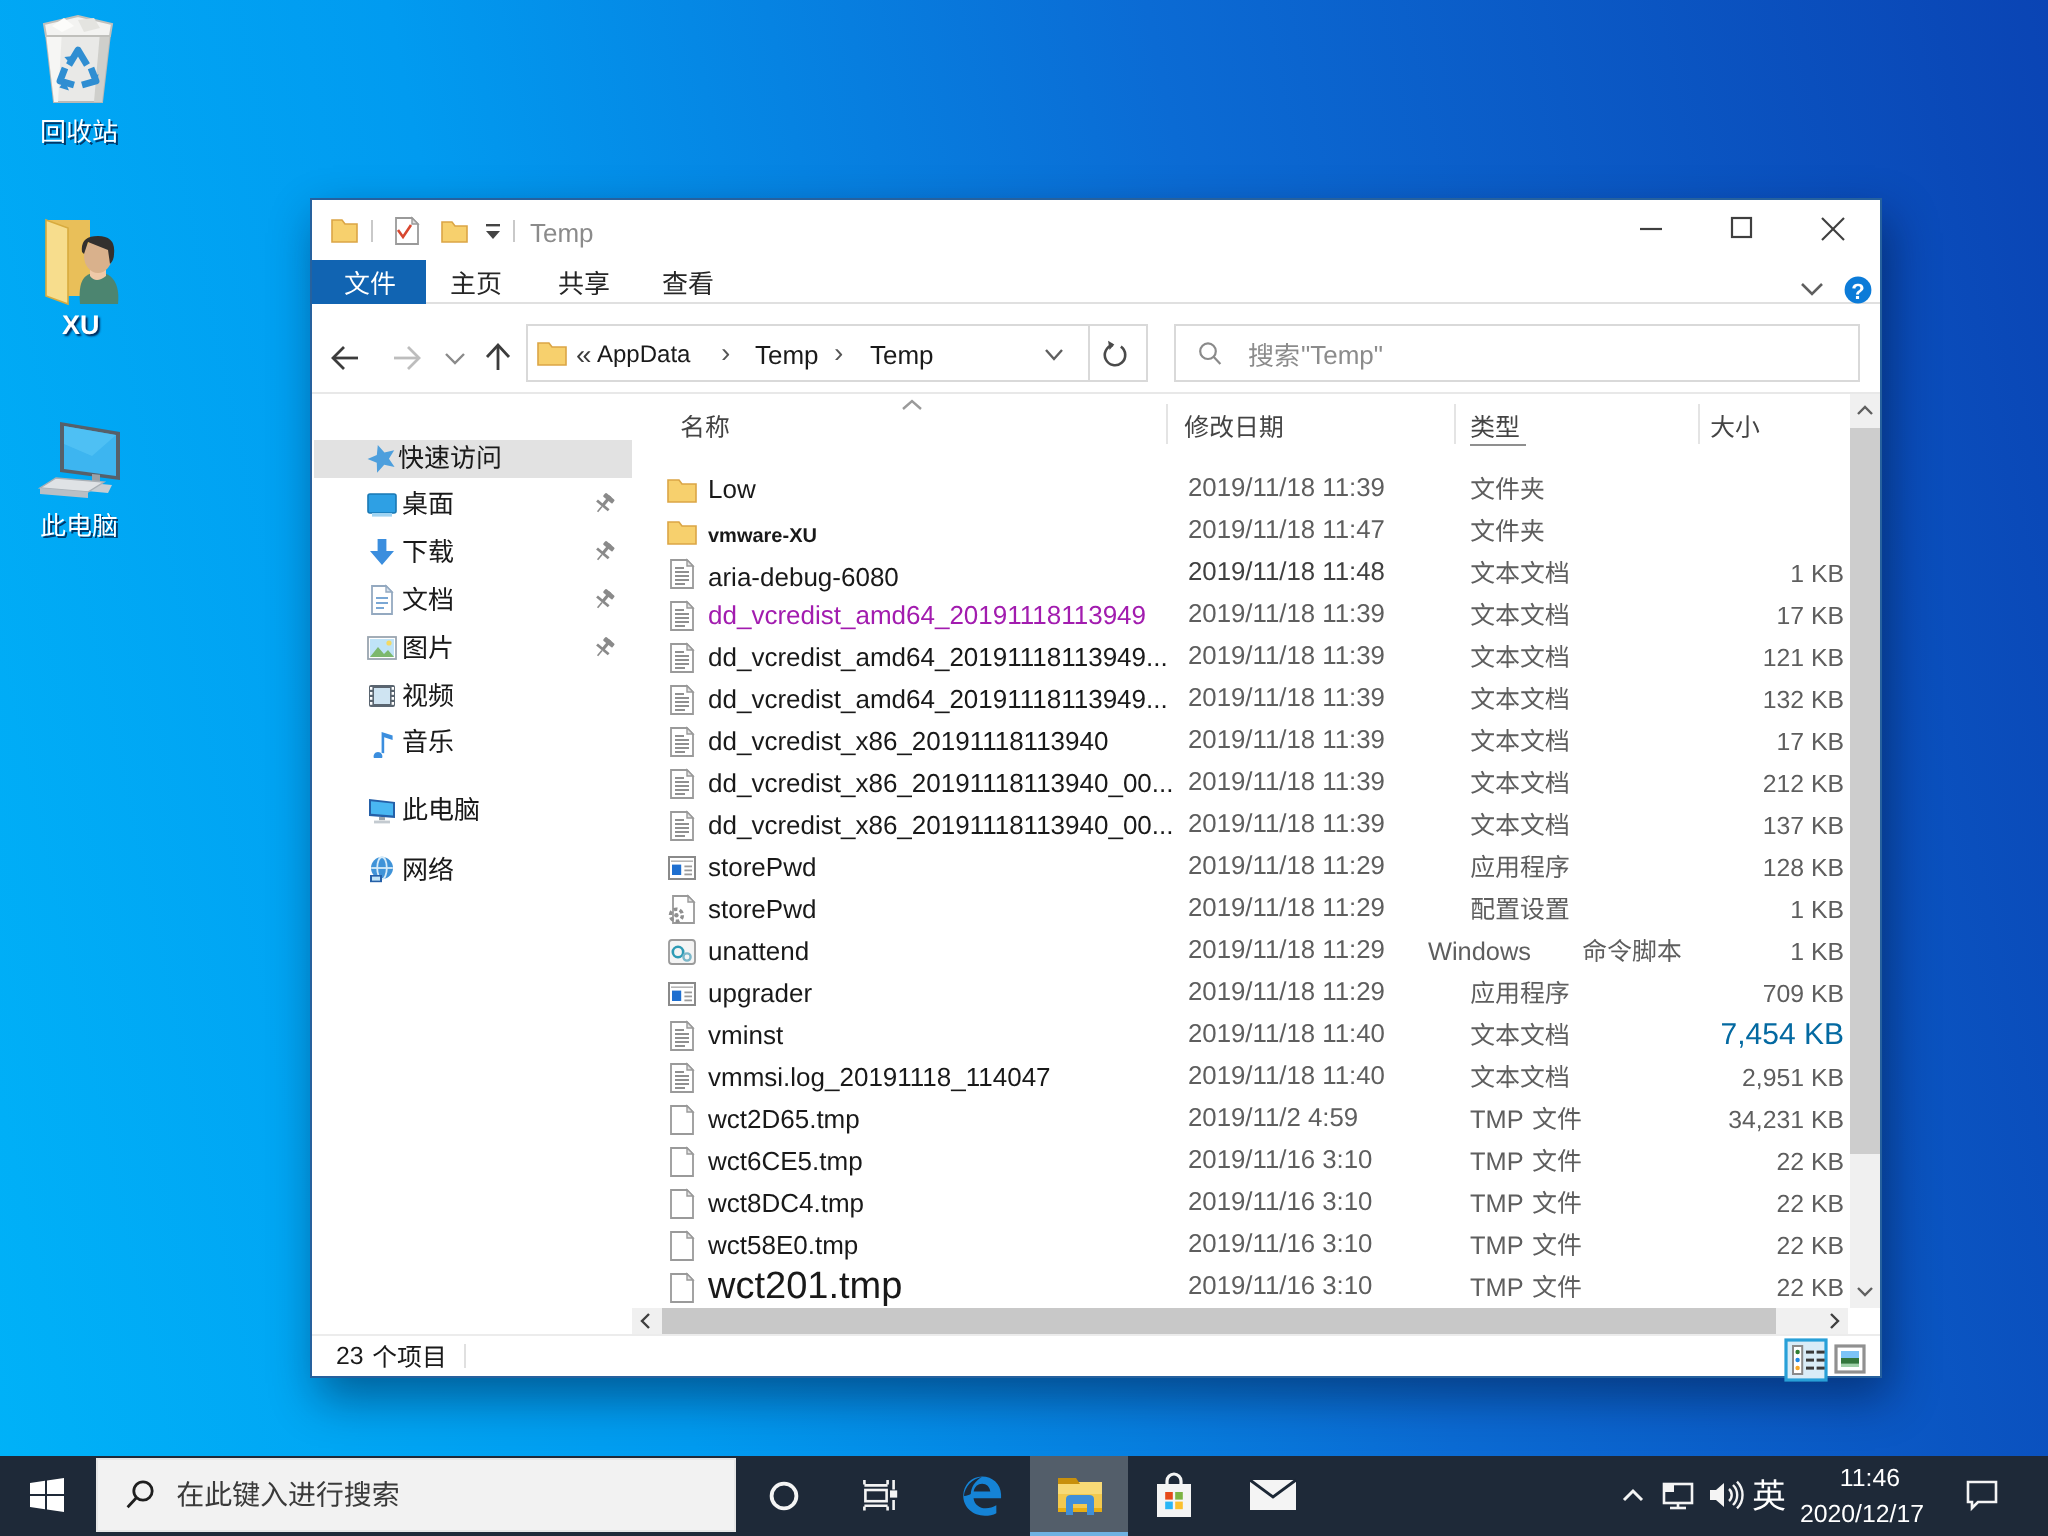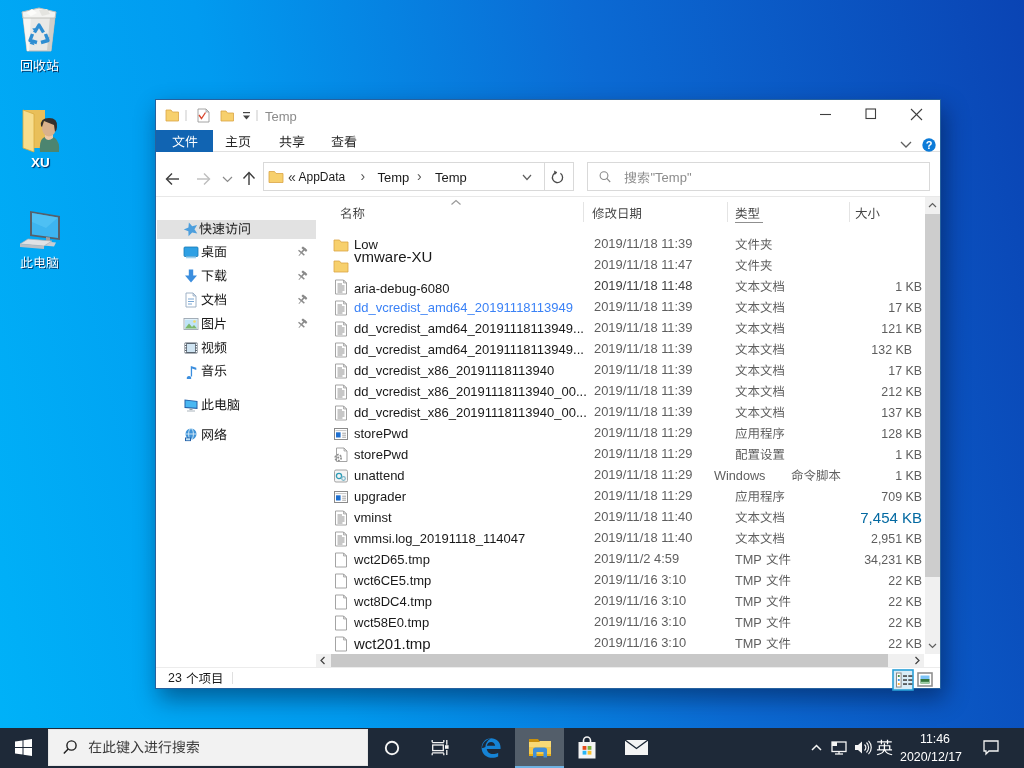--- a/index.html
+++ b/index.html
@@ -433,21 +433,21 @@
     <svg style="position:absolute;left:735.0px;top:238.3px" width="37.5" height="13.2" viewBox="0 0 3000 1060">
       <g fill="#5e5e5e" transform="translate(0,880) scale(1,-1)">
         <use href="#u6587" x="0"></use>
         <use href="#u4EF6" x="1000"></use>
         <use href="#u5939" x="2000"></use>
       </g>
     </svg>
     <svg style="position:absolute;left:333px;top:257.5px" width="16" height="16" viewBox="0 0 16 16">
       <path d="M1 3 h5.5 l1.5 2 h7 v9 h-14 z" fill="#f7d06d" stroke="#dba545" stroke-width="0.8"></path>
     </svg>
-    <div style="position:absolute;left:354.0px;top:250px;font-size:15px;line-height:13px;color:#191919;font-weight:400;white-space:pre">vmware-XU</div>
+    <div style="position:absolute;left:354.0px;top:262px;font-size:10px;line-height:13px;color:#191919;font-weight:700;white-space:pre">vmware-XU</div>
     <div style="position:absolute;left:594.0px;top:259.4px;font-size:12.9px;line-height:12.9px;color:#5e5e5e;font-weight:400;white-space:pre">2019/11/18 11:47</div>
     <svg style="position:absolute;left:735.0px;top:259.3px" width="37.5" height="13.2" viewBox="0 0 3000 1060">
       <g fill="#5e5e5e" transform="translate(0,880) scale(1,-1)">
         <use href="#u6587" x="0"></use>
         <use href="#u4EF6" x="1000"></use>
         <use href="#u5939" x="2000"></use>
       </g>
     </svg>
     <svg style="position:absolute;left:333px;top:278.5px" width="16" height="16" viewBox="0 0 16 16">
       <path d="M2.5 1 h8 l3 3 v11 h-11 z" fill="#fff" stroke="#9a9a9a" stroke-width="0.9"></path>
@@ -475,21 +475,21 @@
       <path d="M2.5 1 h8 l3 3 v11 h-11 z" fill="#fff" stroke="#9a9a9a" stroke-width="0.9"></path>
       <path d="M10.5 1 l0 3 3 0 z" fill="#e3e3e3" stroke="#9a9a9a" stroke-width="0.7"></path>
       <g stroke="#8f8f8f" stroke-width="1">
         <line x1="4.5" y1="5" x2="9" y2="5"></line>
         <line x1="4.5" y1="7" x2="11.5" y2="7"></line>
         <line x1="4.5" y1="9" x2="11.5" y2="9"></line>
         <line x1="4.5" y1="11" x2="11.5" y2="11"></line>
         <line x1="4.5" y1="13" x2="9.5" y2="13"></line>
       </g>
     </svg>
-    <div style="position:absolute;left:354.0px;top:301.3px;font-size:13px;line-height:13px;color:#3b82f6;font-weight:400;white-space:pre">dd_vcredist_amd64_20191118113949</div>
+    <div style="position:absolute;left:354.0px;top:301.3px;font-size:13px;line-height:13px;color:#a21caf;font-weight:400;white-space:pre">dd_vcredist_amd64_20191118113949</div>
     <div style="position:absolute;left:594.0px;top:301.4px;font-size:12.9px;line-height:12.9px;color:#5e5e5e;font-weight:400;white-space:pre">2019/11/18 11:39</div>
     <svg style="position:absolute;left:735.0px;top:301.3px" width="50.0" height="13.2" viewBox="0 0 4000 1060">
       <g fill="#5e5e5e" transform="translate(0,880) scale(1,-1)">
         <use href="#u6587" x="0"></use>
         <use href="#u672C" x="1000"></use>
         <use href="#u6587" x="2000"></use>
         <use href="#u6863" x="3000"></use>
       </g>
     </svg>
     <div style="position:absolute;right:102.0px;top:301.8px;font-size:12.4px;line-height:12.4px;color:#5e5e5e;font-weight:400;white-space:pre">17 KB</div>
@@ -529,21 +529,21 @@
     <div style="position:absolute;left:354.0px;top:343.3px;font-size:13px;line-height:13px;color:#191919;font-weight:400;white-space:pre">dd_vcredist_amd64_20191118113949...</div>
     <div style="position:absolute;left:594.0px;top:343.4px;font-size:12.9px;line-height:12.9px;color:#5e5e5e;font-weight:400;white-space:pre">2019/11/18 11:39</div>
     <svg style="position:absolute;left:735.0px;top:343.3px" width="50.0" height="13.2" viewBox="0 0 4000 1060">
       <g fill="#5e5e5e" transform="translate(0,880) scale(1,-1)">
         <use href="#u6587" x="0"></use>
         <use href="#u672C" x="1000"></use>
         <use href="#u6587" x="2000"></use>
         <use href="#u6863" x="3000"></use>
       </g>
     </svg>
-    <div style="position:absolute;right:112px;top:343.8px;font-size:12.4px;line-height:12.4px;color:#5e5e5e;font-weight:400;white-space:pre">132 KB</div>
+    <div style="position:absolute;right:102.0px;top:343.8px;font-size:12.4px;line-height:12.4px;color:#5e5e5e;font-weight:400;white-space:pre">132 KB</div>
     <svg style="position:absolute;left:333px;top:362.5px" width="16" height="16" viewBox="0 0 16 16">
       <path d="M2.5 1 h8 l3 3 v11 h-11 z" fill="#fff" stroke="#9a9a9a" stroke-width="0.9"></path>
       <path d="M10.5 1 l0 3 3 0 z" fill="#e3e3e3" stroke="#9a9a9a" stroke-width="0.7"></path>
       <g stroke="#8f8f8f" stroke-width="1">
         <line x1="4.5" y1="5" x2="9" y2="5"></line>
         <line x1="4.5" y1="7" x2="11.5" y2="7"></line>
         <line x1="4.5" y1="9" x2="11.5" y2="9"></line>
         <line x1="4.5" y1="11" x2="11.5" y2="11"></line>
         <line x1="4.5" y1="13" x2="9.5" y2="13"></line>
       </g>
@@ -778,21 +778,21 @@
       <g fill="#5e5e5e" transform="translate(0,880) scale(1,-1)">
         <use href="#u6587" x="0"></use>
         <use href="#u4EF6" x="1000"></use>
       </g>
     </svg>
     <div style="position:absolute;right:102.0px;top:616.8px;font-size:12.4px;line-height:12.4px;color:#5e5e5e;font-weight:400;white-space:pre">22 KB</div>
     <svg style="position:absolute;left:333px;top:635.5px" width="16" height="16" viewBox="0 0 16 16">
       <path d="M2.5 1 h8 l3 3 v11 h-11 z" fill="#fff" stroke="#9a9a9a" stroke-width="0.9"></path>
       <path d="M10.5 1 l0 3 3 0 z" fill="#e3e3e3" stroke="#9a9a9a" stroke-width="0.7"></path>
     </svg>
-    <div style="position:absolute;left:354.0px;top:637.3px;font-size:15px;line-height:13px;color:#191919;font-weight:400;white-space:pre">wct201.tmp</div>
+    <div style="position:absolute;left:354.0px;top:637.3px;font-size:19px;line-height:13px;color:#191919;font-weight:400;white-space:pre">wct201.tmp</div>
     <div style="position:absolute;left:594.0px;top:637.4px;font-size:12.9px;line-height:12.9px;color:#5e5e5e;font-weight:400;white-space:pre">2019/11/16 3:10</div>
     <div style="position:absolute;left:735.0px;top:637.5px;font-size:12.7px;line-height:12.7px;color:#5e5e5e;font-weight:400;white-space:pre">TMP</div>
     <svg style="position:absolute;left:766.3px;top:637.3px" width="25.0" height="13.2" viewBox="0 0 2000 1060">
       <g fill="#5e5e5e" transform="translate(0,880) scale(1,-1)">
         <use href="#u6587" x="0"></use>
         <use href="#u4EF6" x="1000"></use>
       </g>
     </svg>
     <div style="position:absolute;right:102.0px;top:637.8px;font-size:12.4px;line-height:12.4px;color:#5e5e5e;font-weight:400;white-space:pre">22 KB</div>
     <div style="position:absolute;left:925px;top:197px;width:15px;height:457px;background:#f0f0f0"></div>

